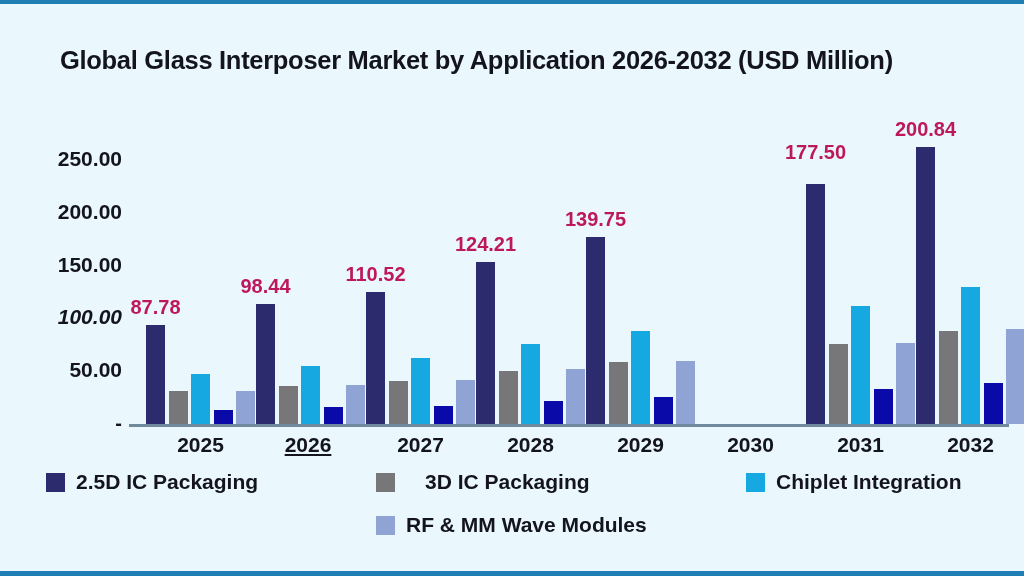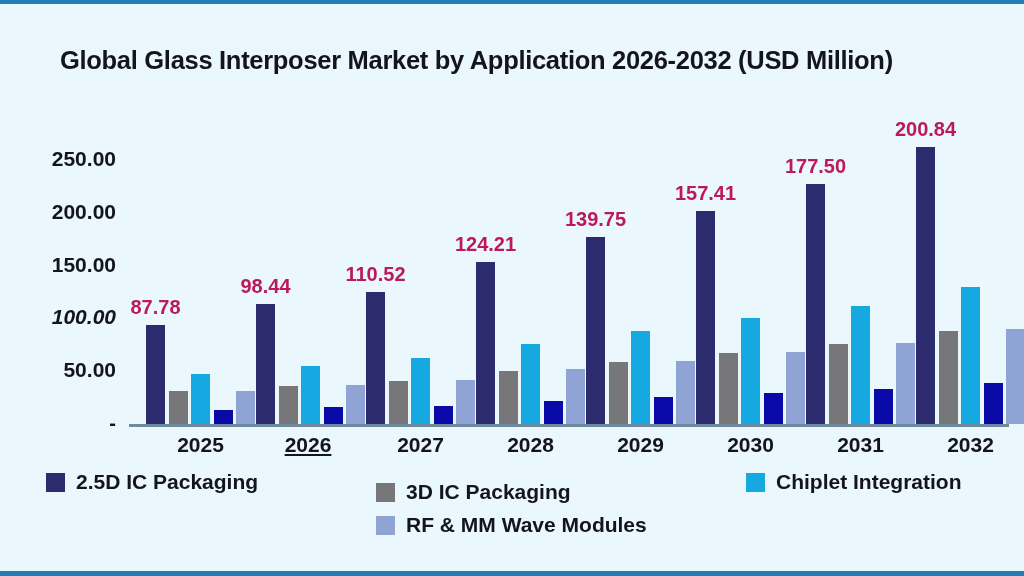--- a/index.html
+++ b/index.html
@@ -42,21 +42,21 @@
     left: 0; top: 0;
     width: 1024px; height: 576px;
   }
   #y-axis-labels {
     position: absolute;
     left: 24px; top: 0;
     width: 104px; height: 576px;
   }
   .y-tick {
     position: absolute;
-    right: 12px;
+    right: 6px;
     transform: translateY(-50%);
     font-size: 21px;
     font-weight: bold;
     color: #14141e;
     text-align: center;
     white-space: nowrap;
     margin-left: 39px;
   }
   #axis-line {
     position: absolute;
@@ -176,35 +176,27 @@
           <div class="value-label" style="left: 26.5px; bottom: 168px;">124.21</div>
         </div>
         <div class="group" style="left: 440px; width: 110px;">
           <div class="bar" title="2.5D IC Packaging 2029" style="left: 17px; width: 19px; height: 187px; background: rgb(43, 43, 110);"></div>
           <div class="bar" title="3D IC Packaging 2029" style="left: 39.5px; width: 19px; height: 62px; background: rgb(119, 119, 122);"></div>
           <div class="bar" title="Chiplet Integration 2029" style="left: 62px; width: 19px; height: 93px; background: rgb(22, 169, 225);"></div>
           <div class="bar" title="Fan Out Packaging 2029" style="left: 84.5px; width: 19px; height: 27px; background: rgb(10, 10, 168);"></div>
           <div class="bar" title="RF &amp; MM Wave Modules 2029" style="left: 107px; width: 19px; height: 63px; background: rgb(143, 163, 212);"></div>
           <div class="value-label" style="left: 26.5px; bottom: 193px;">139.75</div>
         </div>
-        <div class="group" style="left: 550px; width: 110px;">
-          <div class="bar" title="2.5D IC Packaging 2030" style="left: 17px; width: 19px; height: 213px; background: rgb(43, 43, 110);"></div>
-          <div class="bar" title="3D IC Packaging 2030" style="left: 39.5px; width: 19px; height: 71px; background: rgb(119, 119, 122);"></div>
-          <div class="bar" title="Chiplet Integration 2030" style="left: 62px; width: 19px; height: 106px; background: rgb(22, 169, 225);"></div>
-          <div class="bar" title="Fan Out Packaging 2030" style="left: 84.5px; width: 19px; height: 31px; background: rgb(10, 10, 168);"></div>
-          <div class="bar" title="RF &amp; MM Wave Modules 2030" style="left: 107px; width: 19px; height: 72px; background: rgb(143, 163, 212);"></div>
-          <div class="value-label" style="left: 26.5px; bottom: 219px;">157.41</div>
-        </div>
         <div class="group" style="left: 660px; width: 110px;">
           <div class="bar" title="2.5D IC Packaging 2031" style="left: 17px; width: 19px; height: 240px; background: rgb(43, 43, 110);"></div>
           <div class="bar" title="3D IC Packaging 2031" style="left: 39.5px; width: 19px; height: 80px; background: rgb(119, 119, 122);"></div>
           <div class="bar" title="Chiplet Integration 2031" style="left: 62px; width: 19px; height: 118px; background: rgb(22, 169, 225);"></div>
           <div class="bar" title="Fan Out Packaging 2031" style="left: 84.5px; width: 19px; height: 35px; background: rgb(10, 10, 168);"></div>
           <div class="bar" title="RF &amp; MM Wave Modules 2031" style="left: 107px; width: 19px; height: 81px; background: rgb(143, 163, 212);"></div>
-          <div class="value-label" style="left: 26.5px; bottom: 246px; text-align: center;">177.50</div>
+          <div class="value-label" style="left: 26.5px; bottom: 260px; text-align: center;">177.50</div>
         </div>
         <div class="group" style="left: 770px; width: 110px;">
           <div class="bar" title="2.5D IC Packaging 2032" style="left: 17px; width: 19px; height: 277px; background: rgb(43, 43, 110);"></div>
           <div class="bar" title="3D IC Packaging 2032" style="left: 39.5px; width: 19px; height: 93px; background: rgb(119, 119, 122);"></div>
           <div class="bar" title="Chiplet Integration 2032" style="left: 62px; width: 19px; height: 137px; background: rgb(22, 169, 225);"></div>
           <div class="bar" title="Fan Out Packaging 2032" style="left: 84.5px; width: 19px; height: 41px; background: rgb(10, 10, 168);"></div>
           <div class="bar" title="RF &amp; MM Wave Modules 2032" style="left: 107px; width: 19px; height: 95px; background: rgb(143, 163, 212);"></div>
           <div class="value-label" style="left: 26.5px; bottom: 283px;">200.84</div>
         </div>
       </div>
@@ -218,21 +210,21 @@
         <div class="x-tick" style="left: 731.5px;">2031</div>
         <div class="x-tick" style="left: 841.5px;">2032</div>
       </div>
   </div>
 
   <div id="legend">
       <div class="legend-item" style="left: 0px; top: 4px;">
         <span class="legend-swatch" style="background: rgb(43, 43, 110);"></span>
         <span class="legend-label">2.5D IC Packaging</span>
       </div>
-      <div class="legend-item" style="left: 330px; top: 14px;">
+      <div class="legend-item" style="left: 330px; top: 4px; gap: 19px;">
         <span class="legend-swatch" style="background: rgb(119, 119, 122);"></span>
         <span class="legend-label">3D IC Packaging</span>
       </div>
       <div class="legend-item" style="left: 700px; top: 4px;">
         <span class="legend-swatch" style="background: rgb(22, 169, 225);"></span>
         <span class="legend-label">Chiplet Integration</span>
       </div>
       <div class="legend-item" style="left: 330px; top: 47px;">
         <span class="legend-swatch" style="background: rgb(143, 163, 212);"></span>
         <span class="legend-label">RF &amp; MM Wave Modules</span>

